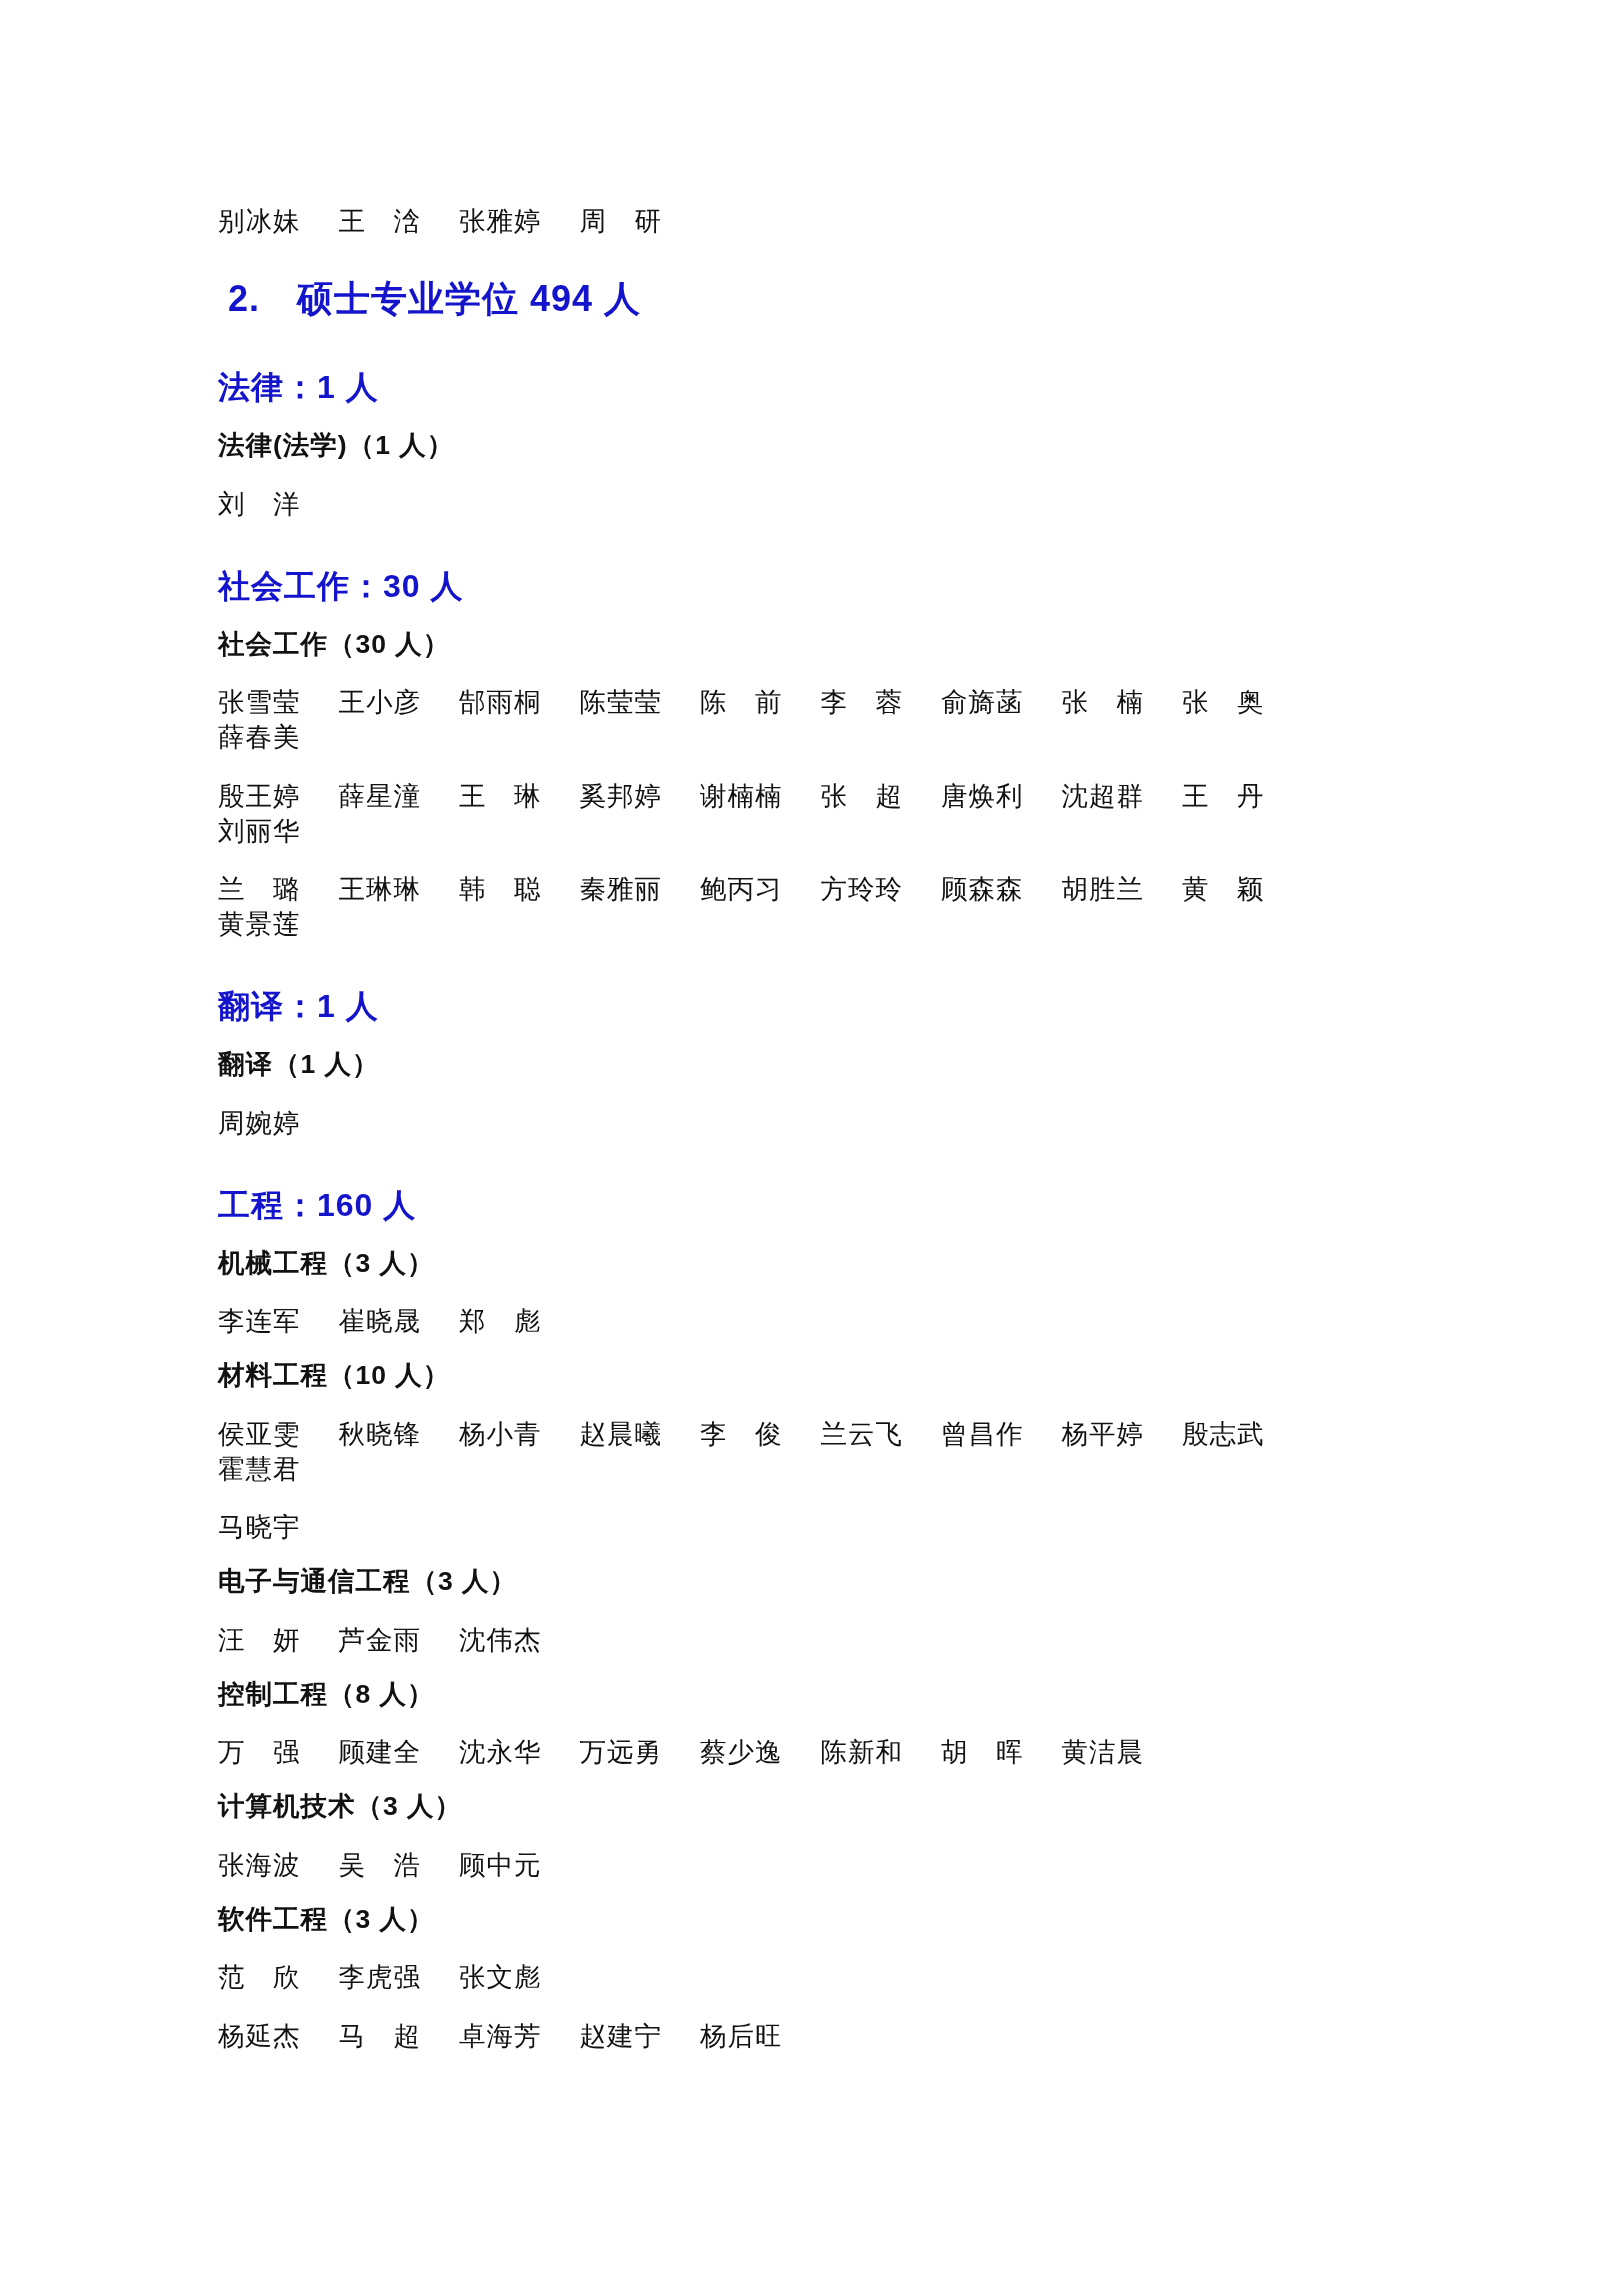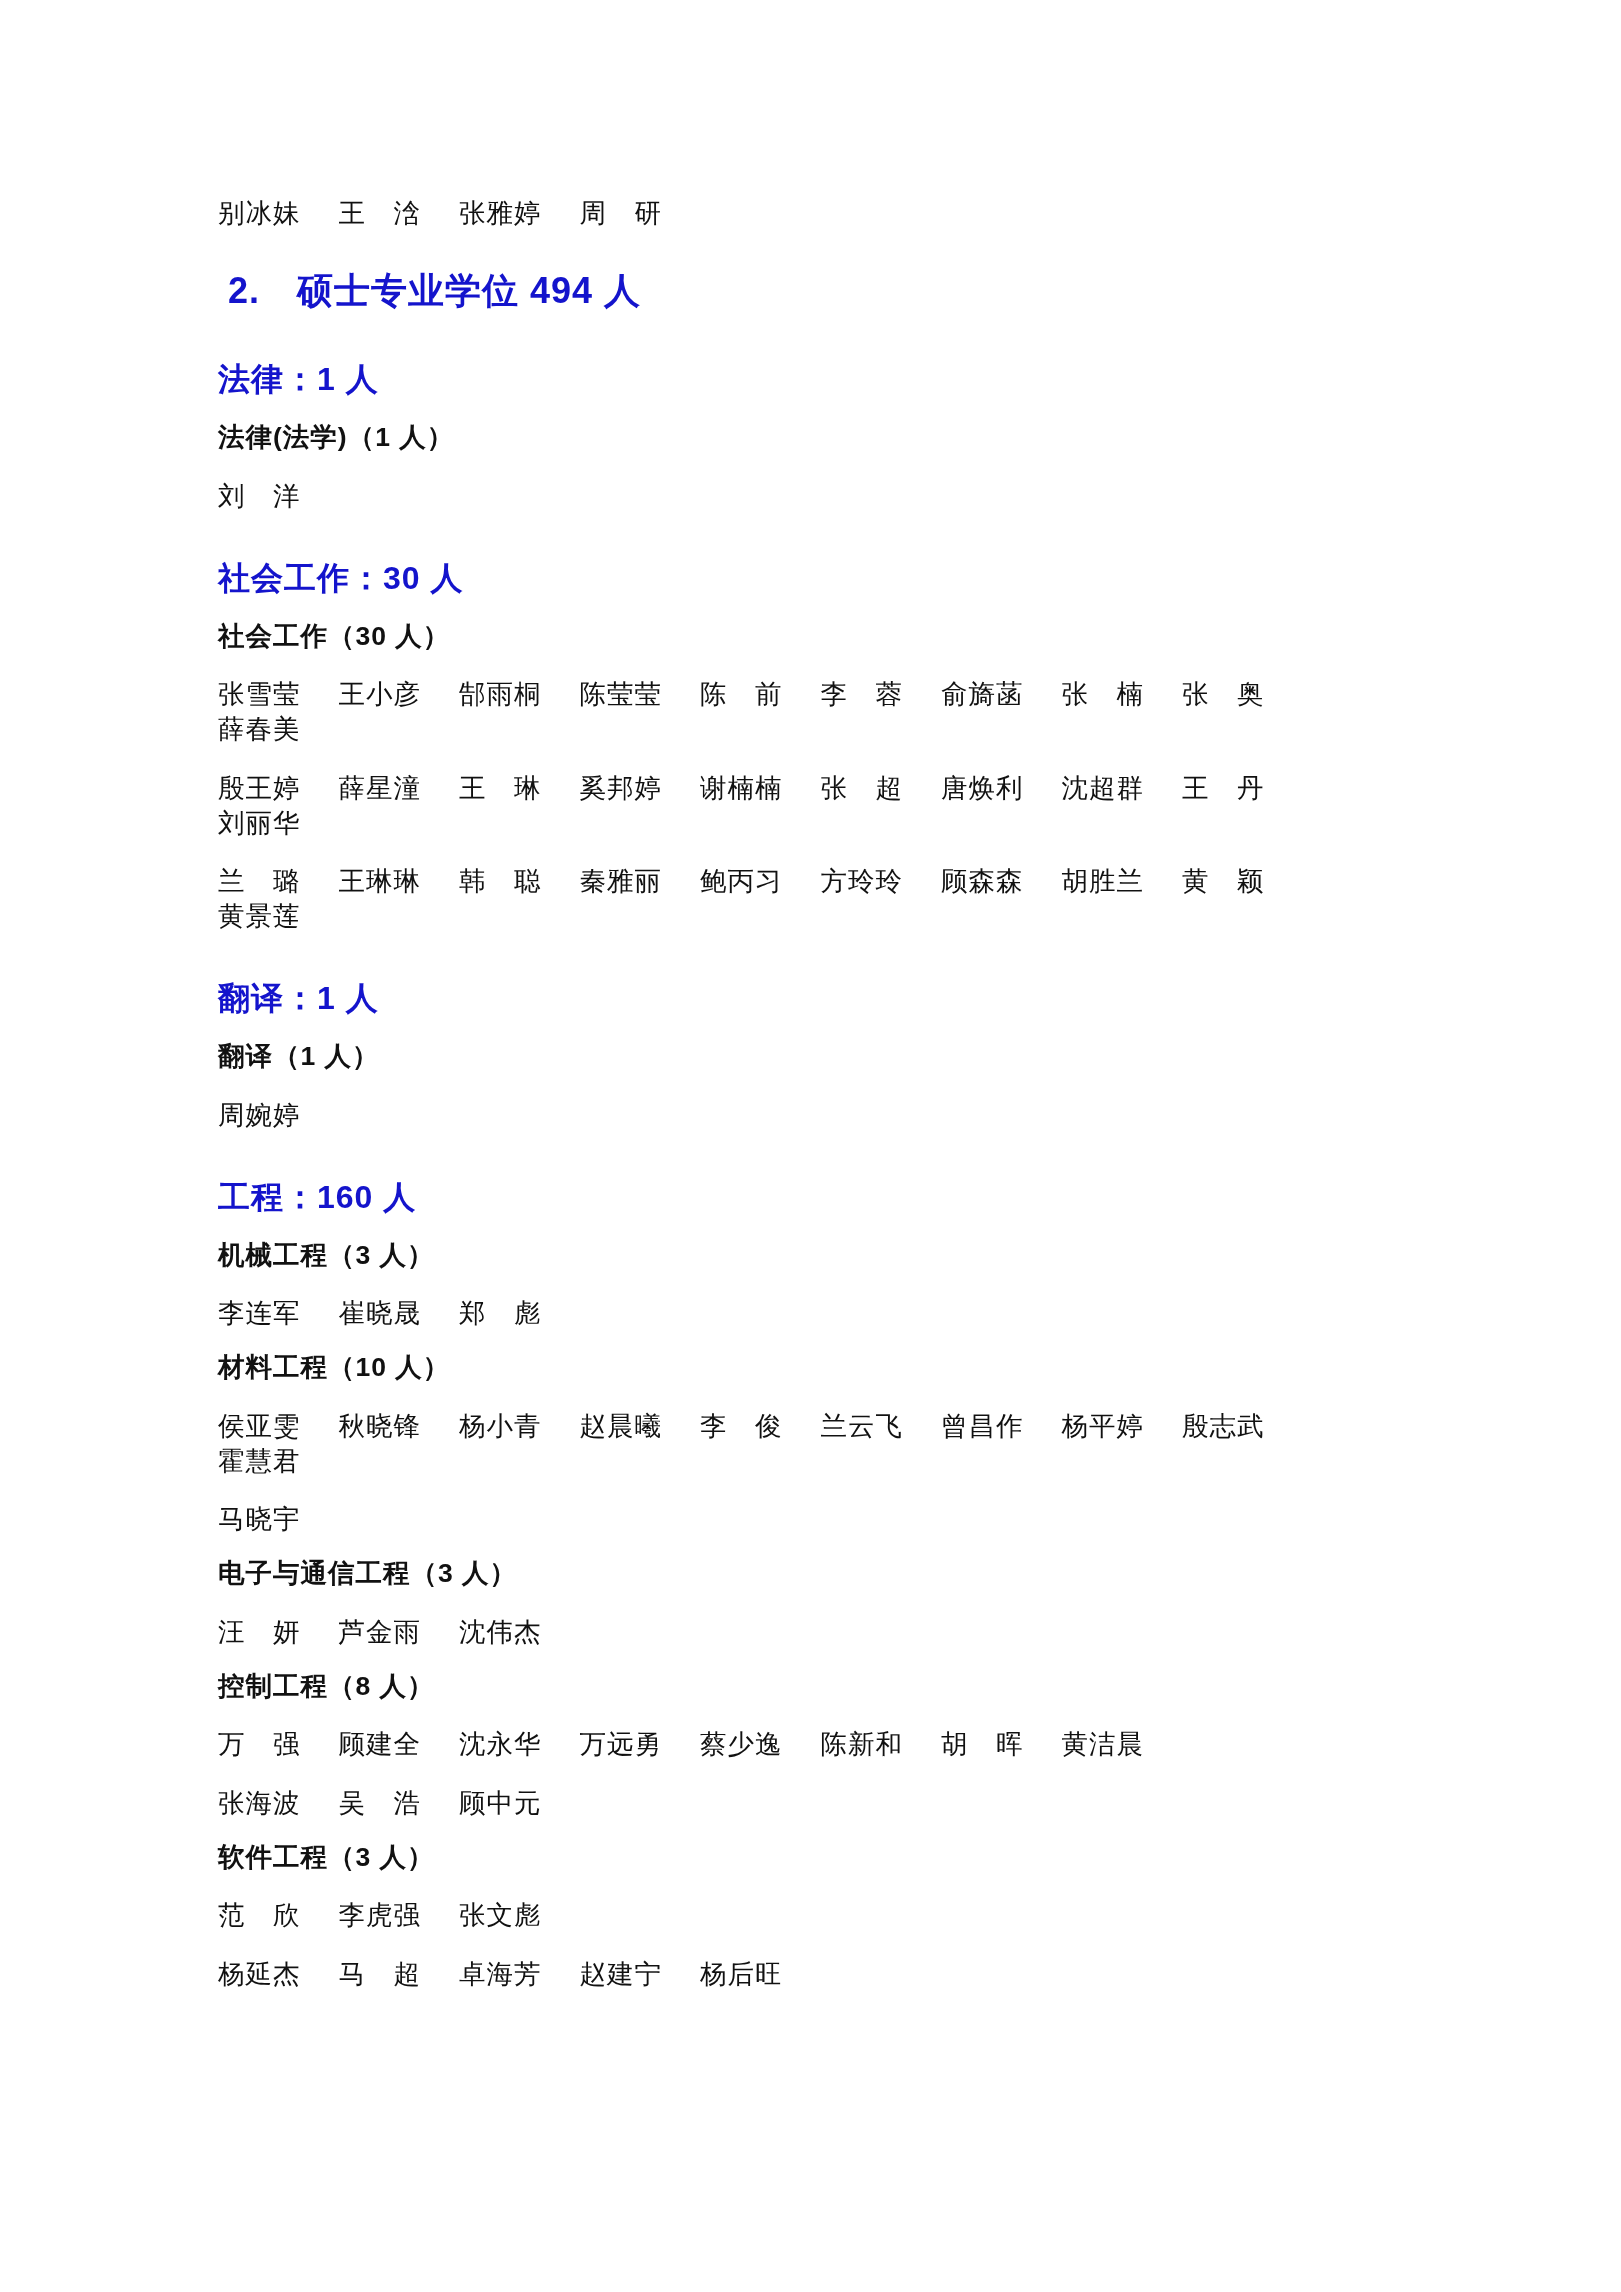--- a/index.html
+++ b/index.html
@@ -18,21 +18,21 @@
     color: #1a1a1a;
   }
   .name-row {
     font-size: 26.5px;
     line-height: 35px;
     margin: 23.5px 0 0 0;
     white-space: pre-wrap;
     color: #111111;
   }
   .name-row.intro {
-    margin-top: 0;
+    margin-top: 8px;
   }
   .name {
     display: inline-block;
     margin-right: 38px;
     letter-spacing: 1px;
   }
   .main-heading {
     margin: 35px 0 0 10px;
     font-size: 36px;
     line-height: 49px;
@@ -81,19 +81,20 @@
       <h2 class="section-title">工程：160 人</h2>
       <h3 class="group-label">机械工程（3 人）</h3>
       <div class="name-row"><span class="name">李连军</span><span class="name">崔晓晟</span><span class="name">郑　彪</span></div>
       <h3 class="group-label">材料工程（10 人）</h3>
       <div class="name-row"><span class="name">侯亚雯</span><span class="name">秋晓锋</span><span class="name">杨小青</span><span class="name">赵晨曦</span><span class="name">李　俊</span><span class="name">兰云飞</span><span class="name">曾昌作</span><span class="name">杨平婷</span><span class="name">殷志武</span><span class="name">霍慧君</span></div>
       <div class="name-row"><span class="name">马晓宇</span></div>
       <h3 class="group-label">电子与通信工程（3 人）</h3>
       <div class="name-row"><span class="name">汪　妍</span><span class="name">芦金雨</span><span class="name">沈伟杰</span></div>
       <h3 class="group-label">控制工程（8 人）</h3>
       <div class="name-row"><span class="name">万　强</span><span class="name">顾建全</span><span class="name">沈永华</span><span class="name">万远勇</span><span class="name">蔡少逸</span><span class="name">陈新和</span><span class="name">胡　晖</span><span class="name">黄洁晨</span></div>
+      <h3 class="group-label">计算机技术（3 人）</h3>
       <div class="name-row"><span class="name">张海波</span><span class="name">吴　浩</span><span class="name">顾中元</span></div>
       <h3 class="group-label">软件工程（3 人）</h3>
       <div class="name-row"><span class="name">范　欣</span><span class="name">李虎强</span><span class="name">张文彪</span></div>
       <div class="name-row"><span class="name">杨延杰</span><span class="name">马　超</span><span class="name">卓海芳</span><span class="name">赵建宁</span><span class="name">杨后旺</span></div>
     </div>
 </div>
 
 
 </body></html>

